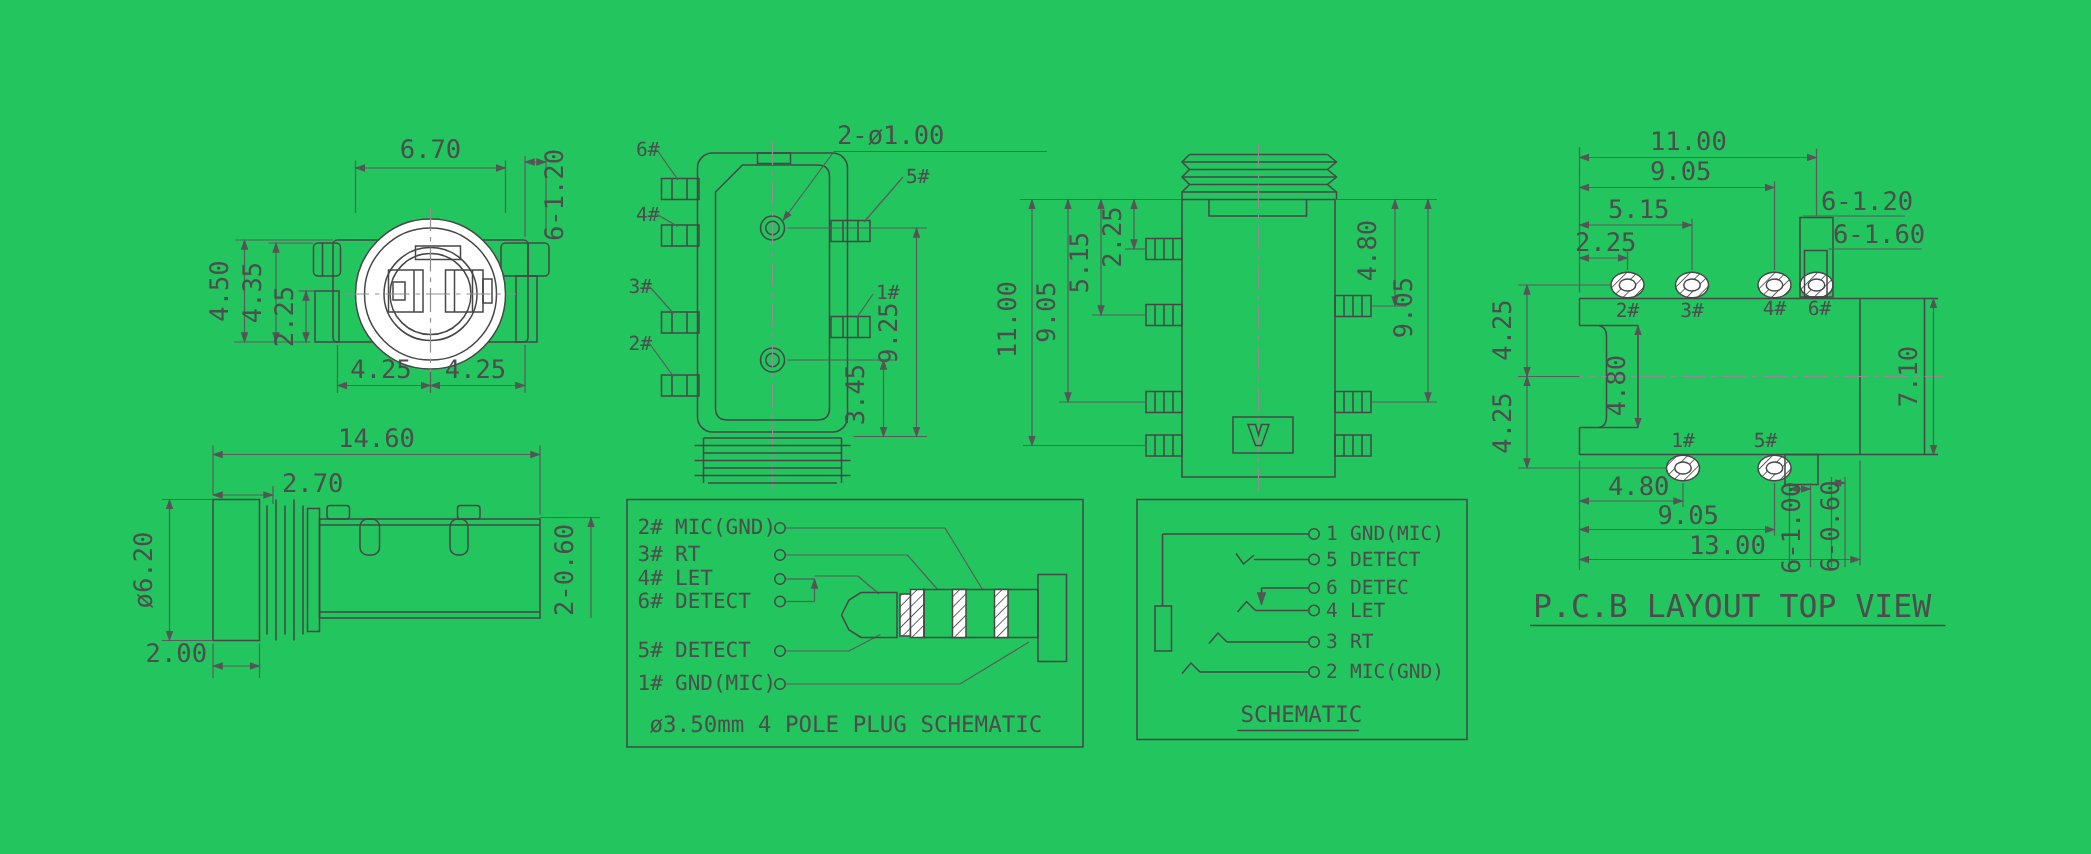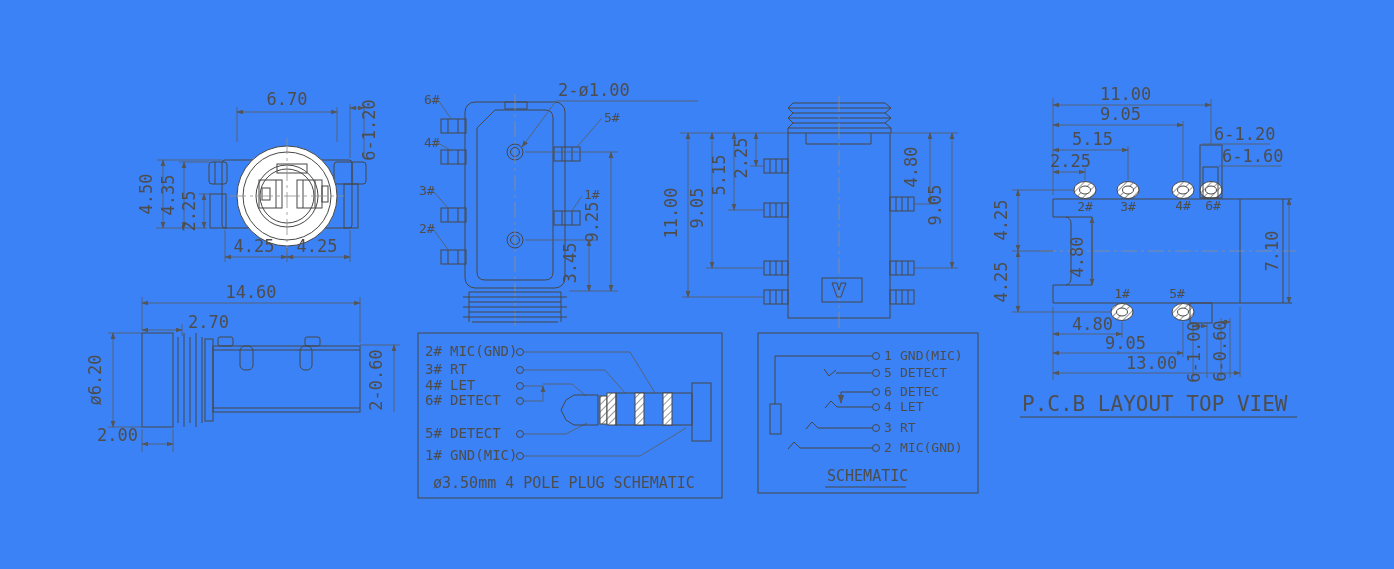--- a/index.html
+++ b/index.html
@@ -1,16 +1,16 @@
 <!DOCTYPE html>
 <html><head>
 <meta charset="utf-8">
 <style>
   html,body{margin:0;padding:0;background:#ffffff}
-  .canvas{position:relative;width:1394px;height:569px;background:#3b82f6;overflow:hidden}
+  .canvas{position:relative;width:1394px;height:569px;background:#22c55e;overflow:hidden}
   svg{position:absolute;left:0;top:0}
   .s{stroke:#474747;fill:none;stroke-width:1;stroke-linecap:butt;stroke-linejoin:miter}
   .sw{stroke:#474747;fill:#ffffff;stroke-width:1}
   .hx{fill:url(#hx);stroke:#474747;stroke-width:1}
   .cl{stroke:#8f8f8f;fill:none;stroke-width:.8;stroke-dasharray:16 4 3 4}
   .dm{stroke:#5c5c5c;fill:none;stroke-width:.8}
   text{fill:#4d4d4d;font-family:"DejaVu Sans Mono",monospace}
   .td{font-size:17px}   
   .tp{font-size:13px}   
   .tr{font-size:14px}   

